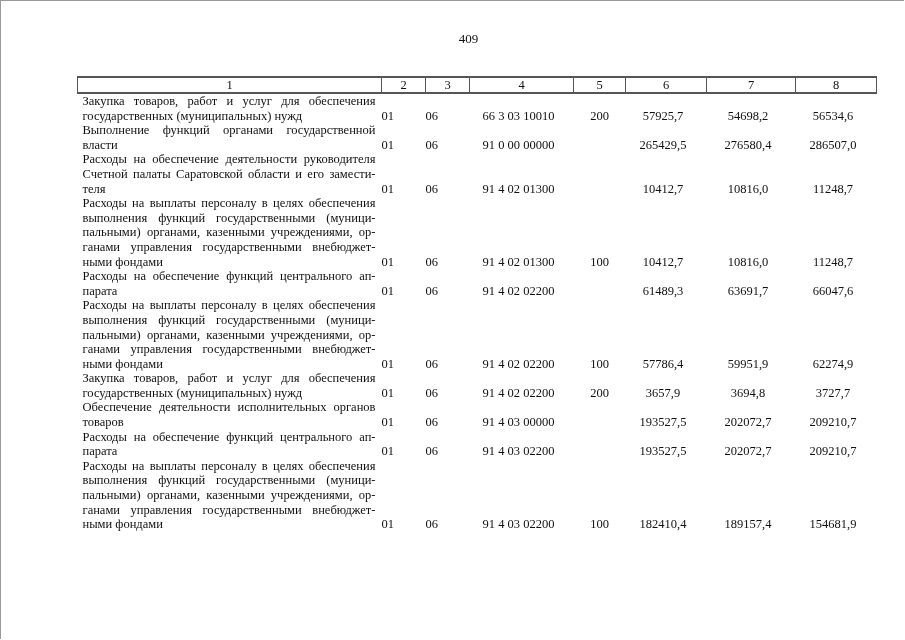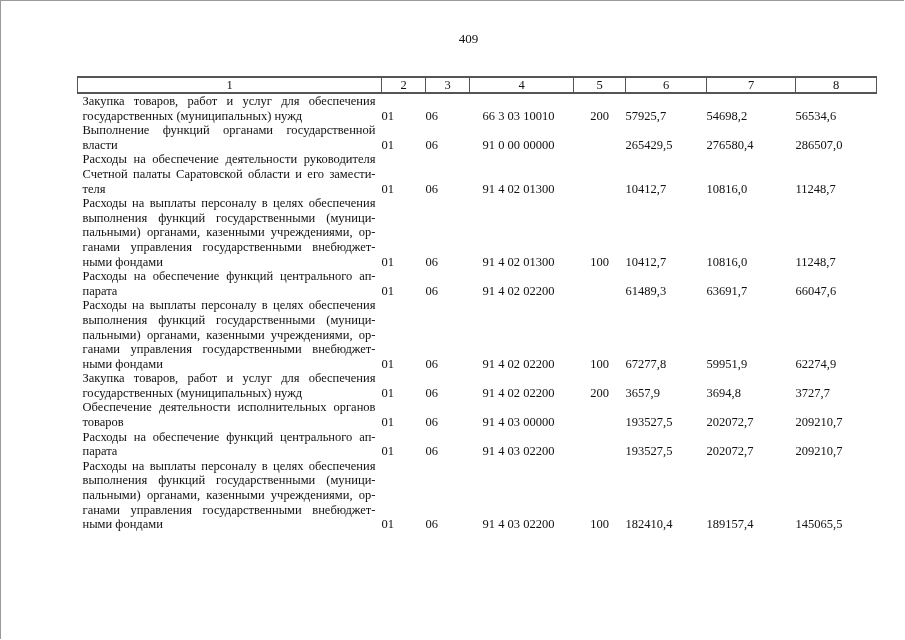--- a/index.html
+++ b/index.html
@@ -35,21 +35,21 @@
     border: 1px solid #555; border-bottom: 2px solid #555; border-top: 2px solid #555;
     padding: 0; height: 14px; font-size: 12.5px; line-height: 14px;
   }
   tbody td { padding: 0; vertical-align: bottom; }
   td.name {
     text-align: justify; padding-left: 5px; padding-right: 6px;
     hyphens: manual;
   }
   td.code { }
   td.code4 { text-align: left; padding-left: 13px; }
-  td.num { text-align: left; padding-right: 6px; }
+  td.num { text-align: center; padding-right: 6px; }
   td.kvr { text-align: center; padding-right: 0px; }
   .line { display: block; text-align: justify; text-align-last: justify; white-space: nowrap; }
   .line.last { text-align-last: left; }
 </style>
 </head>
 <body>
 
 <div class="frame"></div>
 
 <div class="page-number">409</div>
@@ -152,21 +152,21 @@
           <span class="line">Расходы на выплаты персоналу в целях обеспечения</span>
           <span class="line">выполнения функций государственными (муници-</span>
           <span class="line">пальными) органами, казенными учреждениями, ор-</span>
           <span class="line">ганами управления государственными внебюджет-</span>
           <span class="line last">ными фондами</span>
         </td>
         <td class="code">01</td>
         <td class="code">06</td>
         <td class="code4">91 4 02 02200</td>
         <td class="kvr">100</td>
-        <td class="num">67277,8</td>
+        <td class="num">57786,4</td>
         <td class="num">59951,9</td>
         <td class="num">62274,9</td>
       </tr>
       <tr>
         <td class="name">
           <span class="line">Закупка товаров, работ и услуг для обеспечения</span>
           <span class="line last">государственных (муниципальных) нужд</span>
         </td>
         <td class="code">01</td>
         <td class="code">06</td>
@@ -209,16 +209,16 @@
           <span class="line">пальными) органами, казенными учреждениями, ор-</span>
           <span class="line">ганами управления государственными внебюджет-</span>
           <span class="line last">ными фондами</span>
         </td>
         <td class="code">01</td>
         <td class="code">06</td>
         <td class="code4">91 4 03 02200</td>
         <td class="kvr">100</td>
         <td class="num">182410,4</td>
         <td class="num">189157,4</td>
-        <td class="num">145065,5</td>
+        <td class="num">154681,9</td>
       </tr>
     </tbody>
 </table>
 
 </body></html>

